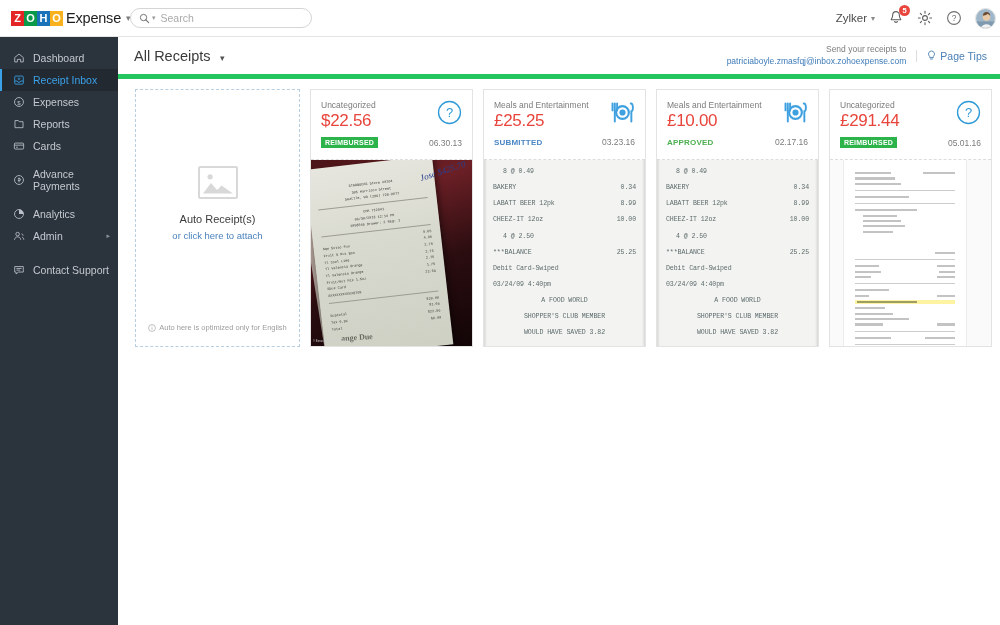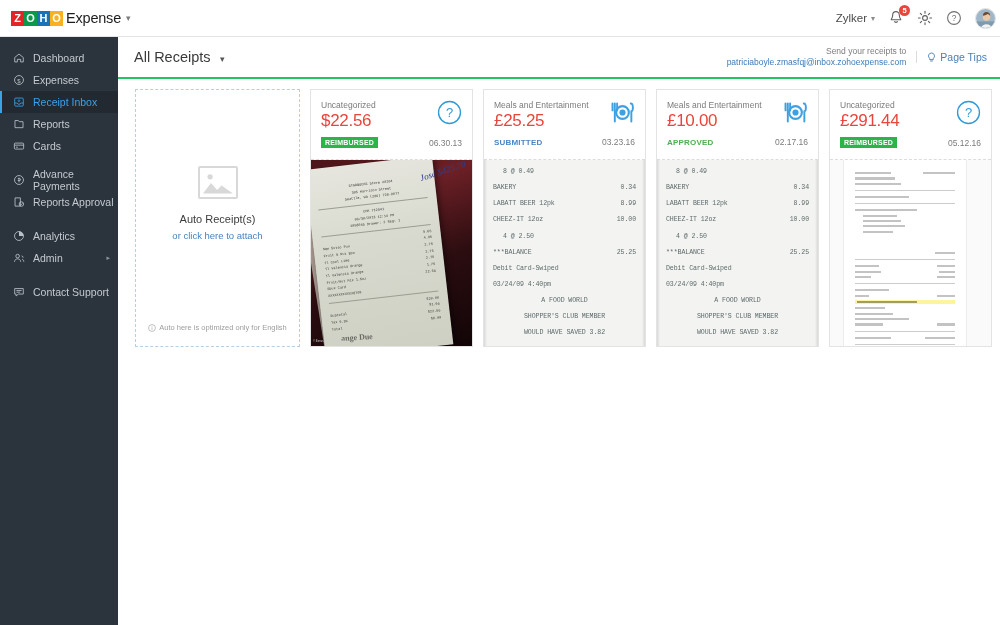--- a/index.html
+++ b/index.html
@@ -94,21 +94,21 @@
   .nav-gap { height: 12px; }
   .nav-arrow { margin-left: auto; margin-right: 8px; font-size: 7px; color: #8d949c; }
 
   
   .content {
     position: absolute; top: 37px; left: 118px;
     width: 882px; height: 588px; background: #fff;
   }
   .page-header {
     height: 42px; display: flex; align-items: center;
-    padding: 0 13px 0 16px; border-bottom: 2px solid #22c55e;
+    padding: 0 13px 0 16px; border-bottom: 5px solid #22c55e;
   }
   .page-title { font-size: 14.5px; color: #3a3a3a; }
   .page-title-caret { font-size: 9px; color: #555; margin-left: 5px; }
   .header-right { margin-left: auto; display: flex; align-items: center; }
   .send-to { text-align: right; line-height: 1.35; padding-right: 10px; }
   .send-to-label { font-size: 8.5px; color: #7d7d7d; display: block; }
   .send-to-email { font-size: 8.5px; color: #3e7bb8; display: block; }
   .page-tips {
     border-left: 1px solid #dcdcdc; padding-left: 10px;
     display: flex; align-items: center; gap: 4px;
@@ -255,20 +255,30 @@
     <div class="zoho-logo">
       <span class="zl-z">Z</span>
       <span class="zl-o1">O</span>
       <span class="zl-h">H</span>
       <span class="zl-o2">O</span>
     </div>
     <span class="brand-name">Expense</span>
     <span class="brand-caret">▾</span>
   </div>
 
+  <div class="searchwrap">
+    <div class="searchbox">
+      <svg class="search-ico" viewBox="0 0 16 16">
+        <circle cx="6.6" cy="6.6" r="4.6" fill="none" stroke="#6f6f6f" stroke-width="1.4"></circle>
+        <line x1="10" y1="10" x2="14" y2="14" stroke="#6f6f6f" stroke-width="1.6" stroke-linecap="round"></line>
+      </svg>
+      <span class="search-caret">▾</span>
+      <input class="search-input" value="" placeholder="Search" style="">
+    </div>
+  </div>
 
   <div class="topright">
     <div style="display:flex;align-items:center;">
       <span class="org-name">Zylker</span>
       <span class="org-caret">▾</span>
     </div>
 
     <div class="icon-btn">
       <svg viewBox="0 0 16 16" width="16" height="16">
         <path d="M8 1.6c-2 0-3.3 1.5-3.3 3.4 0 2.8-.9 3.6-1.4 4.2-.2.2 0 .6.3.6h8.8c.3 0 .5-.4.3-.6-.5-.6-1.4-1.4-1.4-4.2 0-1.9-1.3-3.4-3.3-3.4z" fill="none" stroke="#5f5f5f" stroke-width="1.1"></path>
@@ -318,44 +328,44 @@
 
   <div class="nav-item">
     <span class="ni-icon">
       <svg viewBox="0 0 14 14" width="12" height="12">
         <path d="M2 6.4L7 2.4l5 4v5.2H8.9V8.6H5.1v3H2z" fill="none" stroke="#b9c0c7" stroke-width="1"></path>
       </svg>
     </span>
     <span>Dashboard</span>
   </div>
 
-  <div class="nav-item">
-    <span class="ni-icon">
-      <svg viewBox="0 0 14 14" width="12" height="12">
-        <circle cx="7" cy="7" r="5.2" fill="none" stroke="#b9c0c7" stroke-width="1"></circle>
-        <text x="7" y="10" font-size="7" text-anchor="middle" fill="#b9c0c7" font-family="Liberation Sans, sans-serif">$</text>
-      </svg>
-    </span>
-    <span>Expenses</span>
-  </div>
-
   <div class="nav-item active">
     <span class="ni-icon">
       <svg viewBox="0 0 14 14" width="12" height="12">
         <rect x="2" y="2.4" width="10" height="9.4" rx="1.2" fill="none" stroke="#3ba1e8" stroke-width="1"></rect>
         <path d="M2 8.2h3l.8 1.3h2.4l.8-1.3h3" fill="none" stroke="#3ba1e8" stroke-width="1"></path>
         <path d="M7 4v2.4M5.7 5.3L7 6.6l1.3-1.3" fill="none" stroke="#3ba1e8" stroke-width="1"></path>
       </svg>
     </span>
     <span>Receipt Inbox</span>
   </div>
 
   <div class="nav-item">
     <span class="ni-icon">
       <svg viewBox="0 0 14 14" width="12" height="12">
+        <circle cx="7" cy="7" r="5.2" fill="none" stroke="#b9c0c7" stroke-width="1"></circle>
+        <text x="7" y="10" font-size="7" text-anchor="middle" fill="#b9c0c7" font-family="Liberation Sans, sans-serif">$</text>
+      </svg>
+    </span>
+    <span>Expenses</span>
+  </div>
+
+  <div class="nav-item">
+    <span class="ni-icon">
+      <svg viewBox="0 0 14 14" width="12" height="12">
         <path d="M2.3 3h4l1 1.3h4.4v7H2.3z" fill="none" stroke="#b9c0c7" stroke-width="1"></path>
       </svg>
     </span>
     <span>Reports</span>
   </div>
 
   <div class="nav-item">
     <span class="ni-icon">
       <svg viewBox="0 0 14 14" width="12" height="12">
         <rect x="1.6" y="3.6" width="10.8" height="7" rx="1" fill="none" stroke="#b9c0c7" stroke-width="1"></rect>
@@ -371,30 +381,20 @@
   <div class="nav-item">
     <span class="ni-icon">
       <svg viewBox="0 0 14 14" width="12" height="12">
         <circle cx="7" cy="7" r="5.2" fill="none" stroke="#b9c0c7" stroke-width="1"></circle>
         <path d="M7 4.2v5.6M5.6 5.4h2.2a1.1 1.1 0 010 2.2H5.6" fill="none" stroke="#b9c0c7" stroke-width="1"></path>
       </svg>
     </span>
     <span>Advance Payments</span>
   </div>
 
-  <div class="nav-item">
-    <span class="ni-icon">
-      <svg viewBox="0 0 14 14" width="12" height="12">
-        <path d="M2.4 2.2h6.2v9.6H2.4z" fill="none" stroke="#b9c0c7" stroke-width="1"></path>
-        <circle cx="9.8" cy="9.4" r="2.6" fill="none" stroke="#b9c0c7" stroke-width="1"></circle>
-        <path d="M8.7 9.4l.8.8 1.5-1.6" fill="none" stroke="#b9c0c7" stroke-width="1"></path>
-      </svg>
-    </span>
-    <span>Reports Approval</span>
-  </div>
 
   <div class="nav-gap"></div>
 
   <div class="nav-item">
     <span class="ni-icon">
       <svg viewBox="0 0 14 14" width="12" height="12">
         <circle cx="7" cy="7" r="5.2" fill="none" stroke="#b9c0c7" stroke-width="1"></circle>
         <path d="M7 7V1.8A5.2 5.2 0 0112.2 7z" fill="#b9c0c7"></path>
       </svg>
     </span>
@@ -659,21 +659,21 @@
         </div>
       </div>
     </div>
 
     <div class="rcard">
       <div class="rcard-head">
         <div class="rc-cat">Uncategorized</div>
         <div class="rc-amt">£291.44</div>
         <div class="rc-foot">
           <span class="rc-badge">REIMBURSED</span>
-          <span class="rc-date">05.12.16</span>
+          <span class="rc-date">05.01.16</span>
         </div>
         <div class="rc-type-icon">
           <svg viewBox="0 0 26 26" width="25" height="25">
             <circle cx="13" cy="13" r="11.4" fill="none" stroke="#2f9ad6" stroke-width="1.4"></circle>
             <text x="13" y="18" font-size="13.5" text-anchor="middle" fill="#2f9ad6" font-family="Liberation Sans, sans-serif">?</text>
           </svg>
         </div>
       </div>
       <div class="rcard-img">
         <div class="scan">

